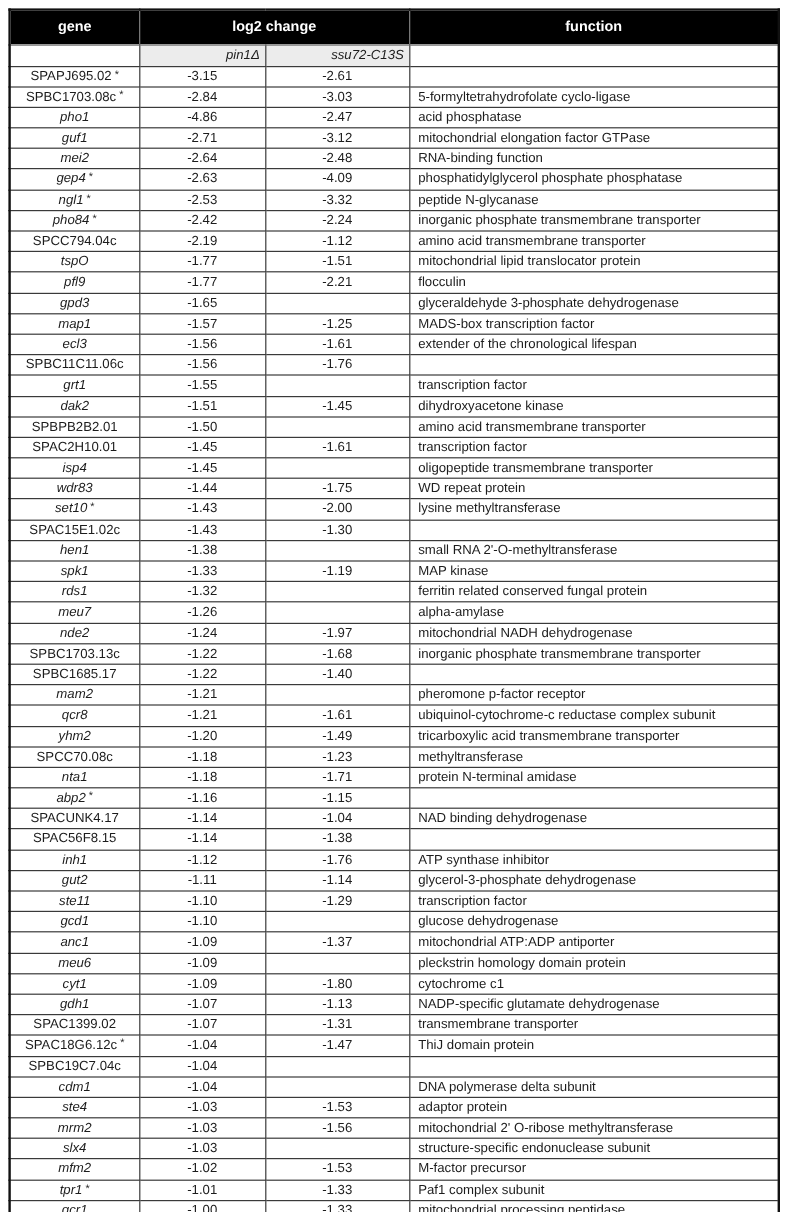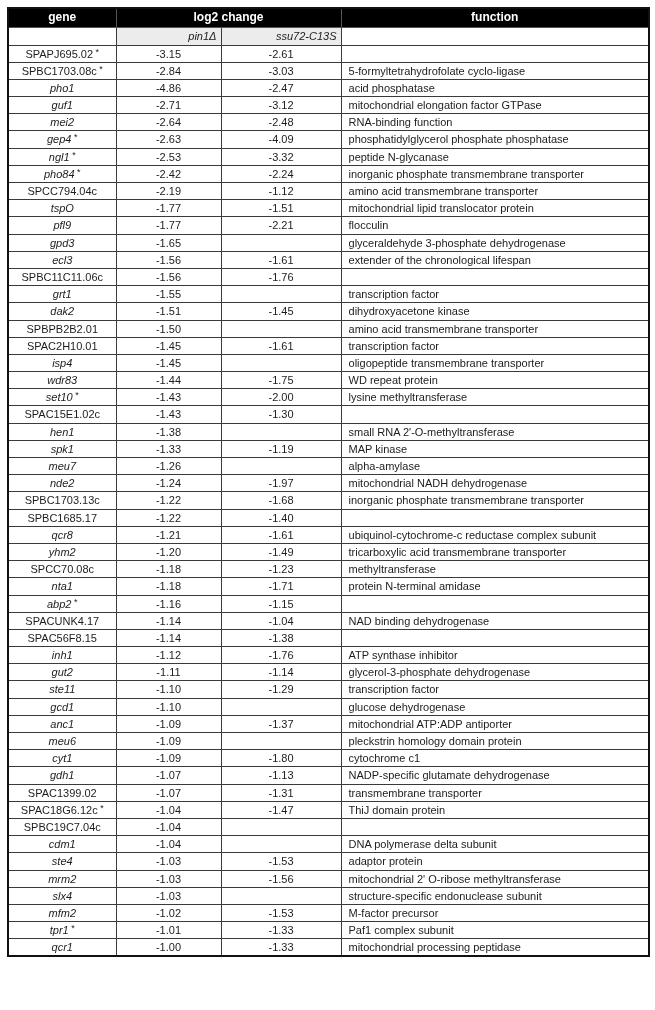--- a/index.html
+++ b/index.html
@@ -38,21 +38,21 @@
 
   th,td{
     border:1px solid var(--border);
     padding:0 4px;
     font-size:11px;
     line-height:1.1;
     white-space:nowrap;
     overflow:hidden;
     vertical-align:middle;
   }
-  thead tr.hdr{height:19px;padding-left:16px;}
+  thead tr.hdr{height:29px;padding-left:16px;}
   thead tr.hdr th{
     background:var(--header-bg);
     color:var(--header-text);
     font-weight:bold;
     font-size:12px;
     text-align:center;
     border:1px solid #555555;
     border-top:1px solid var(--outer-border);
   }
   thead tr.subhdr{height:18px;}
@@ -170,20 +170,26 @@
     <td>-2.21</td>
     <td class="func">flocculin</td>
   </tr>
         <tr>
     <td class="style-italic"><span>gpd3</span><span class="star"></span></td>
     <td>-1.65</td>
     <td></td>
     <td class="func">glyceraldehyde 3-phosphate dehydrogenase</td>
   </tr>
         <tr>
+    <td class="style-italic"><span>map1</span><span class="star"></span></td>
+    <td>-1.57</td>
+    <td>-1.25</td>
+    <td class="func">MADS-box transcription factor</td>
+  </tr>
+        <tr>
     <td class="style-italic"><span>ecl3</span><span class="star"></span></td>
     <td>-1.56</td>
     <td>-1.61</td>
     <td class="func">extender of the chronological lifespan</td>
   </tr>
         <tr>
     <td class="style-id"><span>SPBC11C11.06c</span><span class="star"></span></td>
     <td>-1.56</td>
     <td>-1.76</td>
     <td class="func"></td>
@@ -242,20 +248,26 @@
     <td></td>
     <td class="func">small RNA 2'-O-methyltransferase</td>
   </tr>
         <tr>
     <td class="style-italic"><span>spk1</span><span class="star"></span></td>
     <td>-1.33</td>
     <td>-1.19</td>
     <td class="func">MAP kinase</td>
   </tr>
         <tr>
+    <td class="style-italic"><span>rds1</span><span class="star"></span></td>
+    <td>-1.32</td>
+    <td></td>
+    <td class="func">ferritin related conserved fungal protein</td>
+  </tr>
+        <tr>
     <td class="style-italic"><span>meu7</span><span class="star"></span></td>
     <td>-1.26</td>
     <td></td>
     <td class="func">alpha-amylase</td>
   </tr>
         <tr>
     <td class="style-italic"><span>nde2</span><span class="star"></span></td>
     <td>-1.24</td>
     <td>-1.97</td>
     <td class="func">mitochondrial NADH dehydrogenase</td>
@@ -264,20 +276,26 @@
     <td class="style-id"><span>SPBC1703.13c</span><span class="star"></span></td>
     <td>-1.22</td>
     <td>-1.68</td>
     <td class="func">inorganic phosphate transmembrane transporter</td>
   </tr>
         <tr>
     <td class="style-id"><span>SPBC1685.17</span><span class="star"></span></td>
     <td>-1.22</td>
     <td>-1.40</td>
     <td class="func"></td>
+  </tr>
+        <tr>
+    <td class="style-italic"><span>mam2</span><span class="star"></span></td>
+    <td>-1.21</td>
+    <td></td>
+    <td class="func">pheromone p-factor receptor</td>
   </tr>
         <tr>
     <td class="style-italic"><span>qcr8</span><span class="star"></span></td>
     <td>-1.21</td>
     <td>-1.61</td>
     <td class="func">ubiquinol-cytochrome-c  reductase complex subunit</td>
   </tr>
         <tr>
     <td class="style-italic"><span>yhm2</span><span class="star"></span></td>
     <td>-1.20</td>

